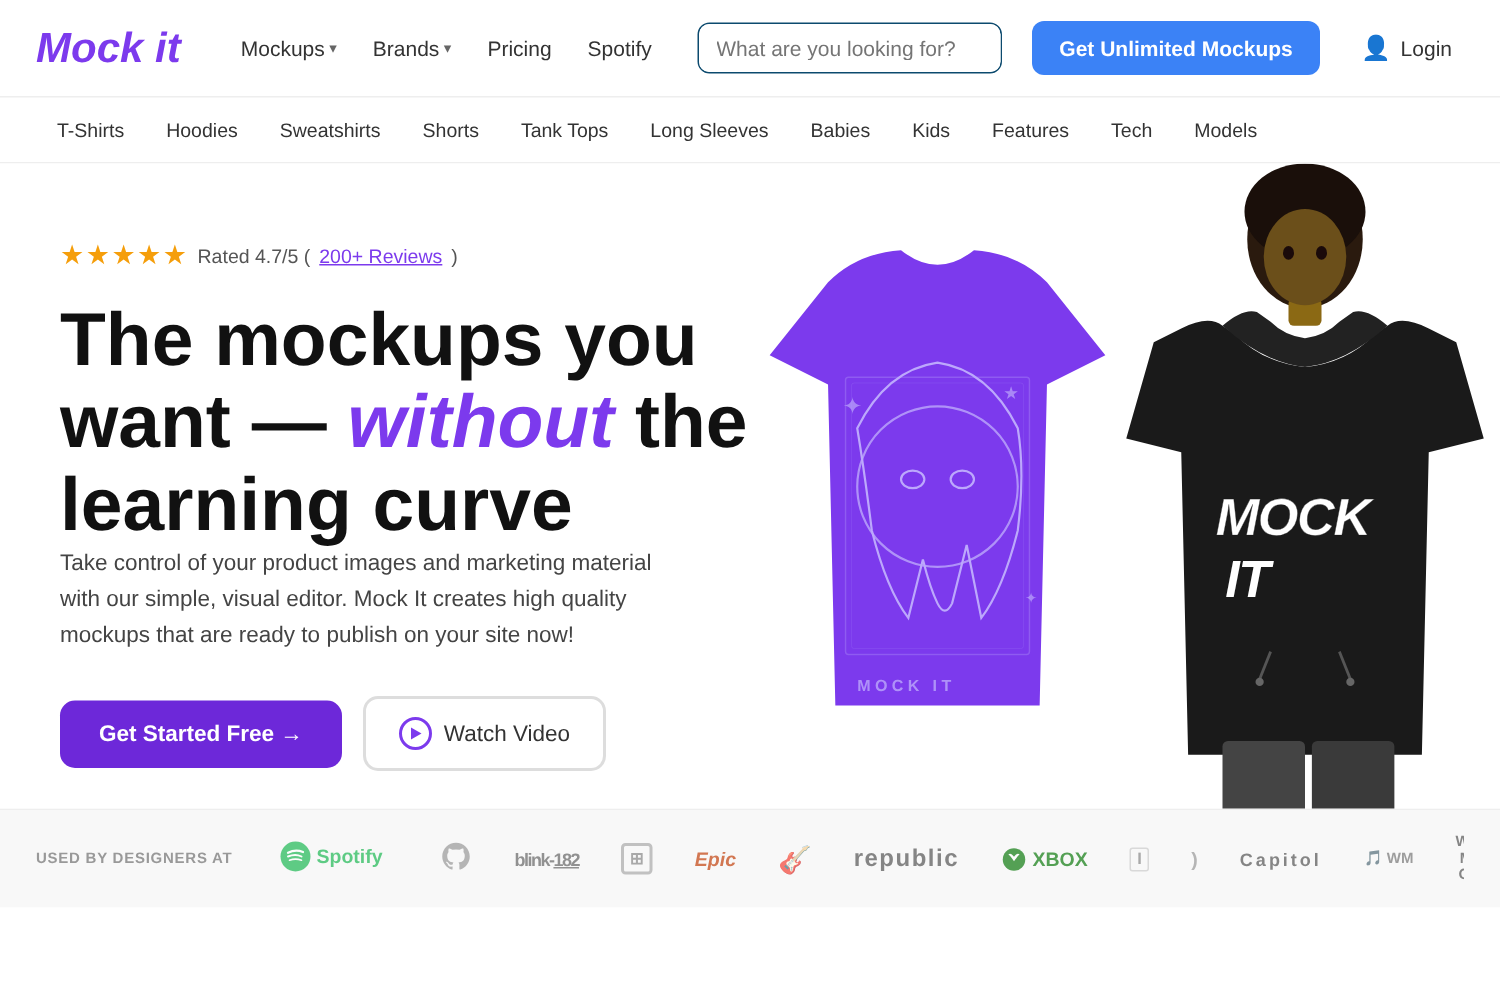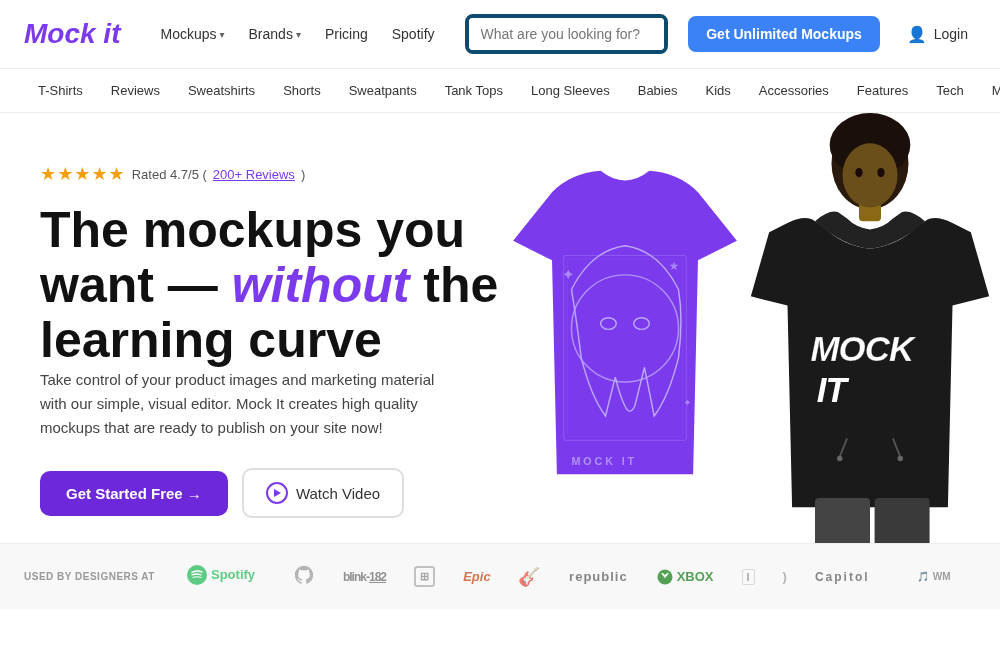--- a/index.html
+++ b/index.html
@@ -4,21 +4,21 @@
   <style>
     * { margin: 0; padding: 0; box-sizing: border-box; }
     body { font-family: -apple-system, BlinkMacSystemFont, 'Segoe UI', sans-serif; background: #fff; width: 1000px; overflow-x: hidden; }
 
     
     .header { display: flex; align-items: center; padding: 14px 24px; border-bottom: 1px solid #eee; gap: 20px; }
     .logo { font-size: 28px; font-weight: 900; color: #7c3aed; font-style: italic; margin-right: 10px; white-space: nowrap; }
     .nav { display: flex; gap: 4px; align-items: center; }
     .nav-item { font-size: 14px; color: #333; padding: 6px 10px; cursor: pointer; display: flex; align-items: center; gap: 3px; white-space: nowrap; }
     .nav-item .chevron { font-size: 10px; color: #666; }
-    .search-bar { flex: 1; display: flex; align-items: flex-end; border: 4px solid #0c4a6e; border-radius: 8px; overflow: hidden; max-width: 340px; margin-left: auto; }
+    .search-bar { flex: 1; display: flex; align-items: flex-end; border: 1px solid #0c4a6e; border-radius: 8px; overflow: hidden; max-width: 340px; margin-left: auto; }
     .search-bar input { flex: 1; padding: 8px 12px; border: none; outline: none; font-size: 14px; color: #999; }
     .cta-btn { background: #3b82f6; color: white; border: none; padding: 10px 18px; border-radius: 8px; font-size: 14px; font-weight: 600; cursor: pointer; white-space: nowrap; }
     .login-btn { display: flex; align-items: center; gap: 6px; font-size: 14px; color: #333; cursor: pointer; white-space: nowrap; padding: 0 8px; }
     .login-icon { font-size: 16px; }
 
     
     .category-nav { display: flex; align-items: center; border-bottom: 1px solid #eee; padding: 0 24px; position: relative; }
     .cat-item { font-size: 13px; color: #333; padding: 14px 14px; cursor: pointer; white-space: nowrap; }
     .models-wrap { position: relative; }
 
@@ -85,29 +85,27 @@
   <button class="cta-btn">Get Unlimited Mockups</button>
 
   <div class="login-btn">
     <span class="login-icon">👤</span>
     <span>Login</span>
   </div>
 </header>
 
 <nav class="category-nav">
   <div class="cat-item">T-Shirts</div>
-  <div class="cat-item">Reviews</div>
+  <div class="cat-item">Hoodies</div>
   <div class="cat-item">Sweatshirts</div>
   <div class="cat-item">Shorts</div>
-  <div class="cat-item">Sweatpants</div>
   <div class="cat-item">Tank Tops</div>
   <div class="cat-item">Long Sleeves</div>
   <div class="cat-item">Babies</div>
   <div class="cat-item">Kids</div>
-  <div class="cat-item">Accessories</div>
   <div class="cat-item">Features</div>
   <div class="cat-item">Tech</div>
   <div class="models-wrap">
     <div class="cat-item">Models</div>
 
   </div>
 </nav>
 
 <section class="hero">
   <div class="hero-left">
@@ -216,28 +214,28 @@
     </span>
     <span class="brand-logo">
       <svg width="22" height="22" viewBox="0 0 24 24" fill="#999">
         <path d="M12 2C6.477 2 2 6.477 2 12c0 4.418 2.865 8.166 6.839 9.489.5.092.682-.217.682-.482 0-.237-.009-.868-.013-1.703-2.782.604-3.369-1.342-3.369-1.342-.454-1.155-1.11-1.462-1.11-1.462-.908-.62.069-.608.069-.608 1.003.07 1.531 1.03 1.531 1.03.892 1.529 2.341 1.087 2.91.831.092-.646.35-1.086.636-1.336-2.22-.253-4.555-1.11-4.555-4.943 0-1.091.39-1.984 1.029-2.683-.103-.253-.446-1.27.098-2.647 0 0 .84-.269 2.75 1.025A9.578 9.578 0 0 1 12 6.836a9.59 9.59 0 0 1 2.504.337c1.909-1.294 2.747-1.025 2.747-1.025.546 1.377.202 2.394.1 2.647.64.699 1.028 1.592 1.028 2.683 0 3.842-2.339 4.687-4.566 4.935.359.309.678.919.678 1.852 0 1.336-.012 2.415-.012 2.743 0 .267.18.579.688.481C19.138 20.163 22 16.418 22 12c0-5.523-4.477-10-10-10z"></path>
       </svg>
     </span>
     <span class="brand-logo blink" style="color:#666; font-size:12px; letter-spacing:-1px;">blink-<span style="text-decoration:underline;">182</span></span>
     <span class="brand-logo" style="color:#888; font-size:11px; border: 2px solid #aaa; padding: 2px 4px; border-radius:3px;">⊞</span>
     <span class="brand-logo epic" style="color:#c2410c; font-size:13px; font-style:italic; font-weight:800;">Epic</span>
     <span class="brand-logo" style="color:#cc0000; font-size:18px;">🎸</span>
-    <span class="brand-logo" style="color:#555; font-size:13px; font-weight:700; letter-spacing:1px;">republic</span>
+    <span class="brand-logo" style="color:#555; font-size:16px; font-weight:700; letter-spacing:1px;">republic</span>
     <span class="brand-logo xbox" style="color:#107c10; font-size:13px; font-weight:800; display:flex; align-items:center; gap:3px;text-align:center;">
       <svg width="18" height="18" viewBox="0 0 24 24" fill="#107c10">
           <circle cx="12" cy="12" r="10" fill="#107c10"></circle>
           <path d="M7 7.5C8.5 6 10 7 12 9.5c2-2.5 3.5-3.5 5-2-1 .5-2.5 2.5-5 6-2.5-3.5-4-5.5-5-6z" fill="white"></path>
         </svg>
       XBOX
     </span>
     <span class="brand-logo" style="color:#888; font-size:11px; border:1px solid #ccc; padding:1px 4px; border-radius:2px;">I</span>
     <span class="brand-logo" style="color:#999; font-size:13px; font-weight:700;">)</span>
     <span class="brand-logo capitol" style="color:#555; font-size:12px; font-weight:700; letter-spacing:2px;">Capitol</span>
-    <span class="brand-logo" style="color:#777; font-size:10px; font-weight:700; text-align:center; line-height:1.1;margin-left:20px;">🎵 WM</span>
+    <span class="brand-logo" style="color:#777; font-size:10px; font-weight:700; text-align:center; line-height:1.1;">🎵 WM</span>
     <span class="brand-logo warner" style="color:#555; font-size:10px;">Warner<br>Music<br>Group</span>
 
   </div>
 </div>
 
 </body></html>

